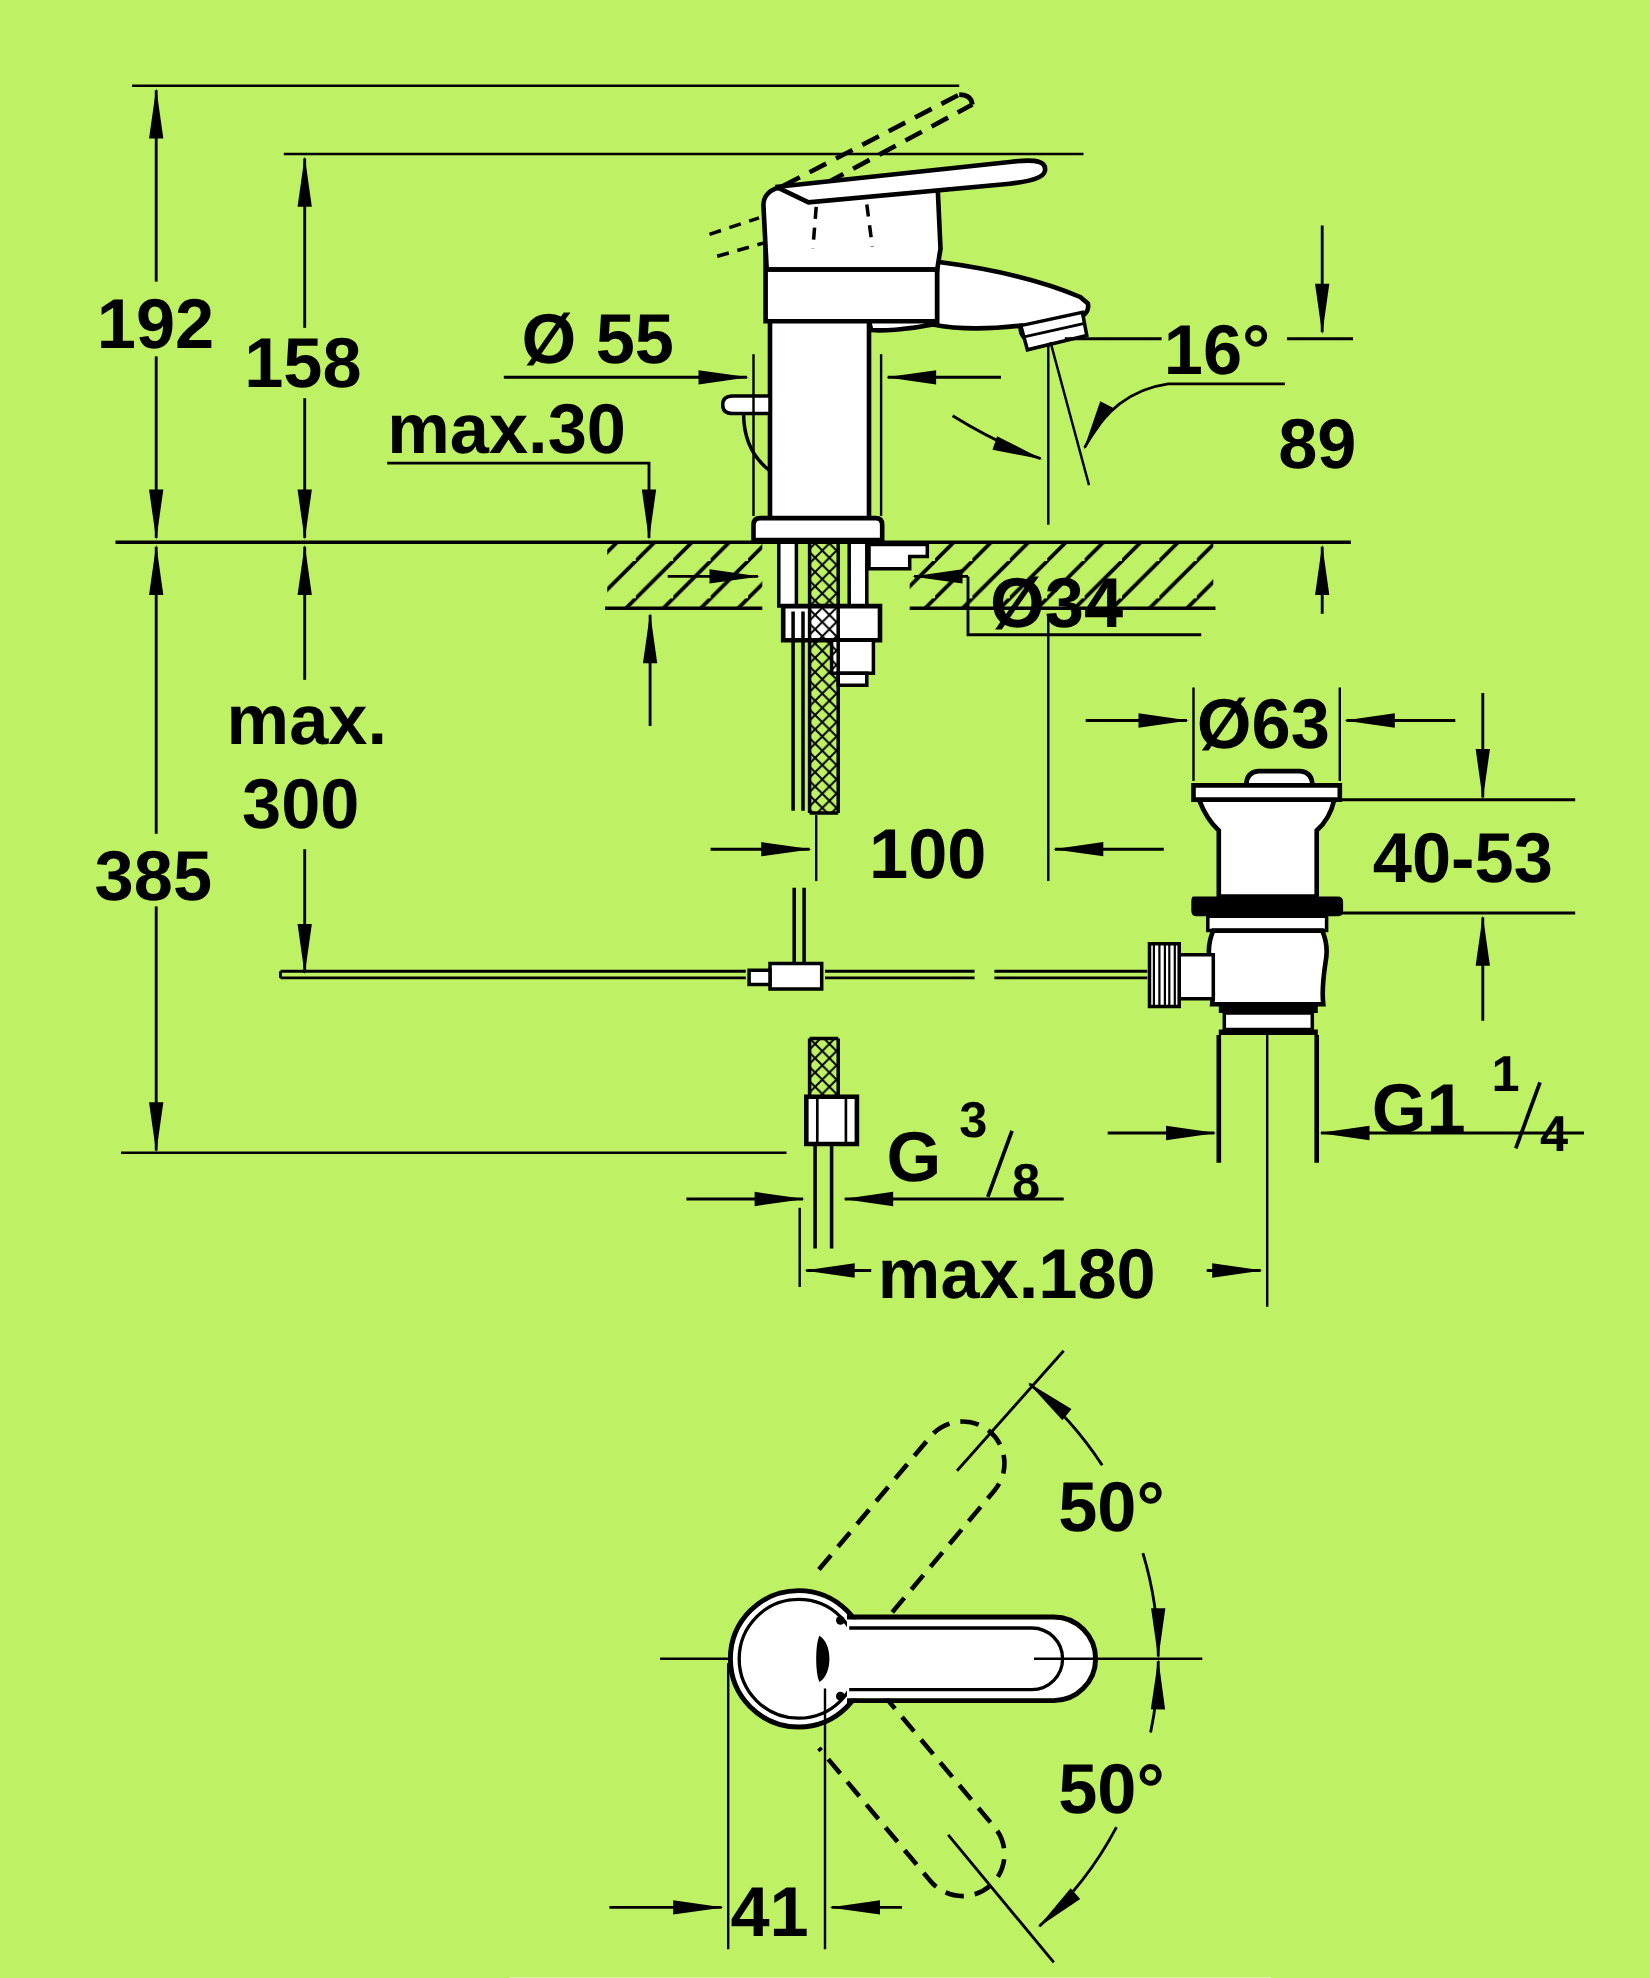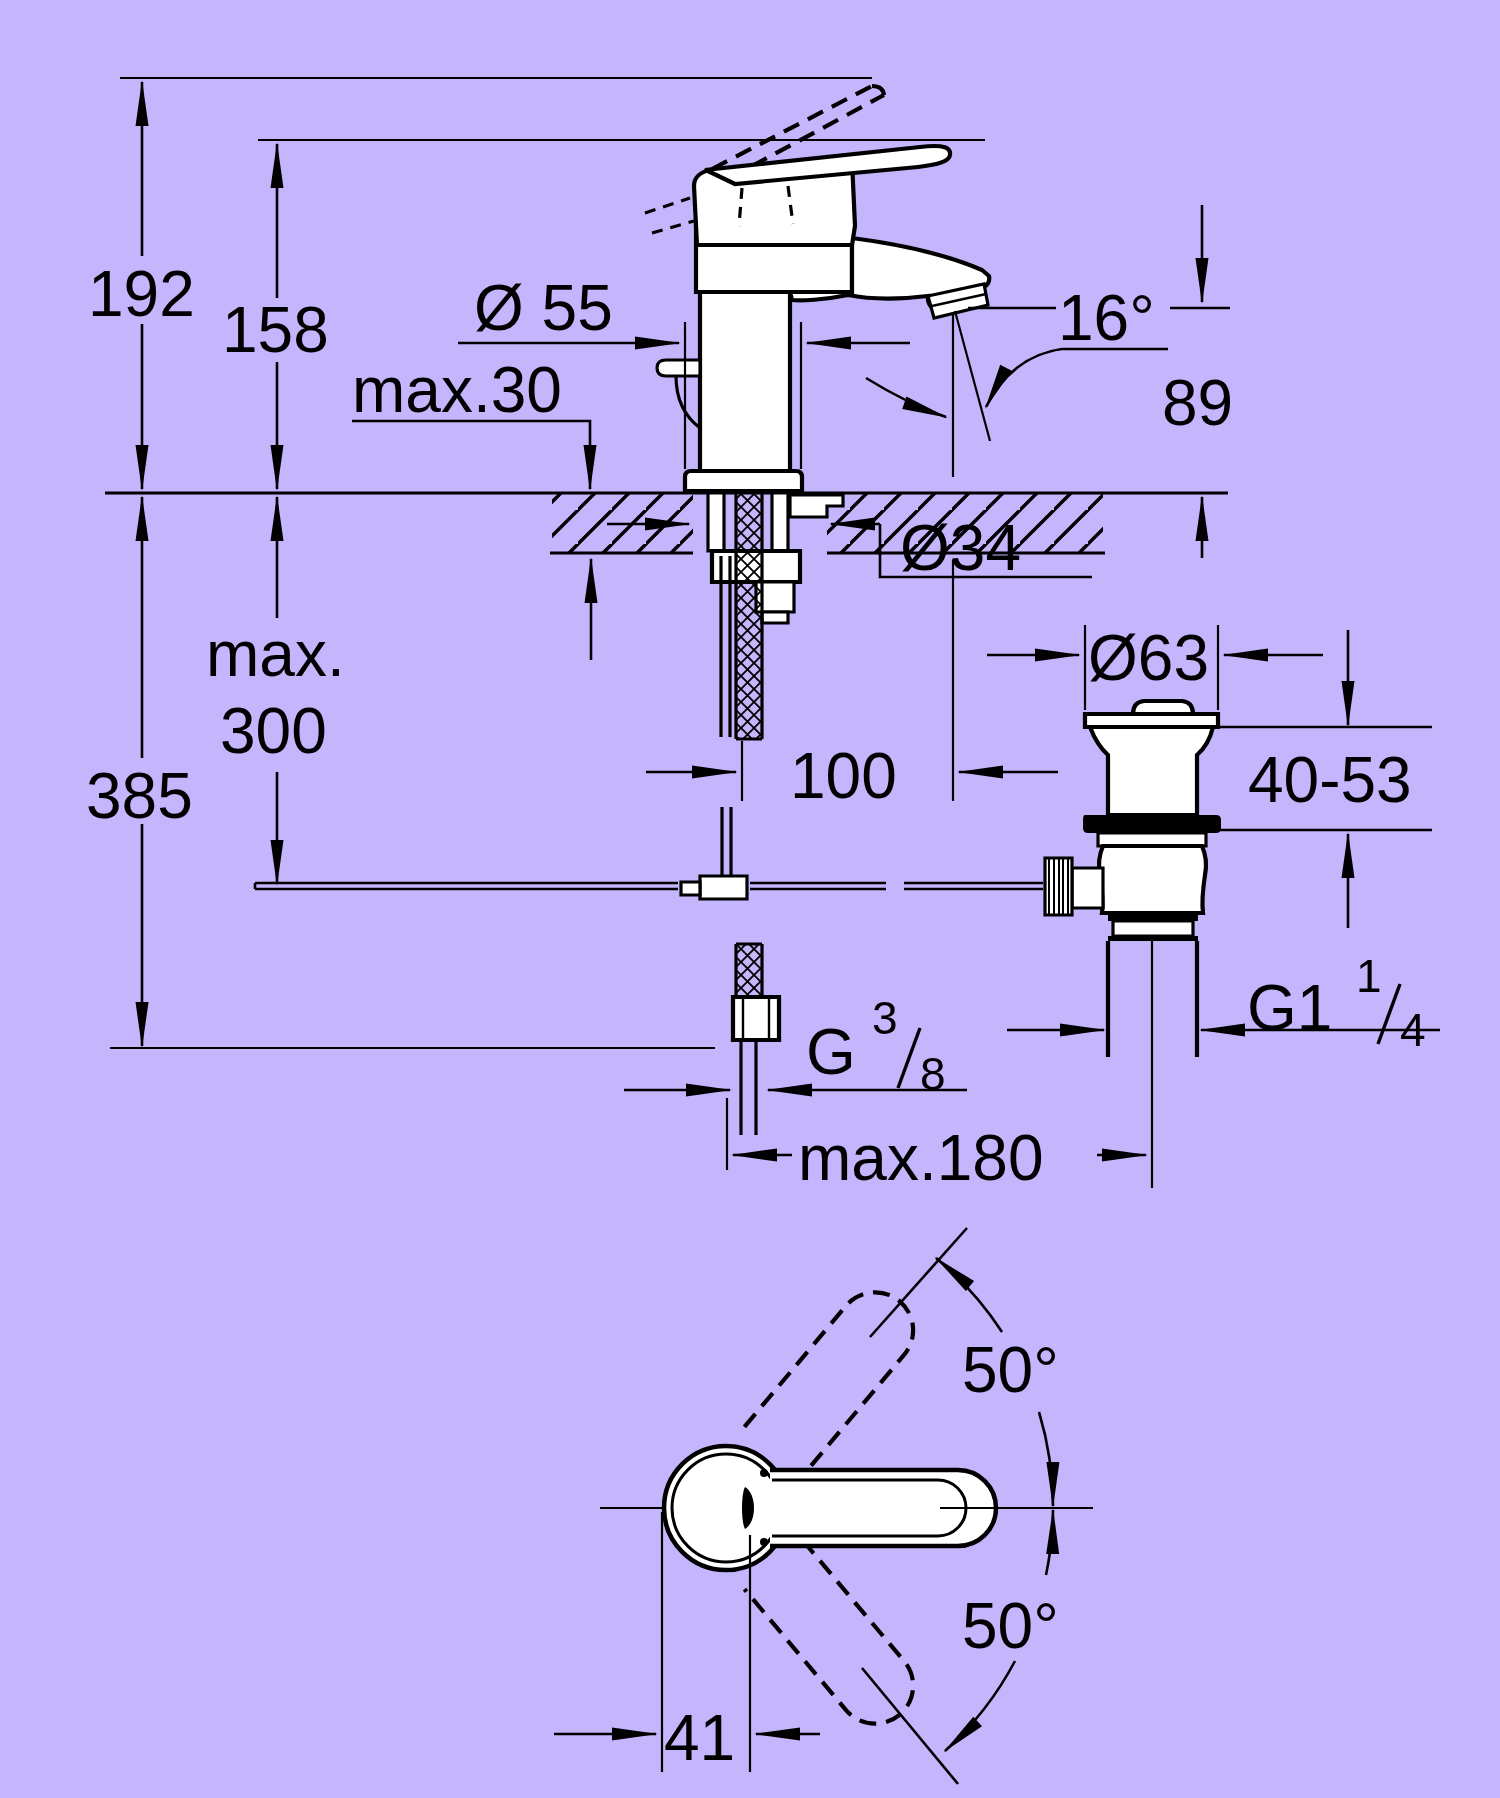--- a/index.html
+++ b/index.html
@@ -1,16 +1,16 @@
 <!DOCTYPE html>
 <html><head>
 <meta charset="utf-8">
 <style>
   html,body{margin:0;padding:0;background:#ffffff;}
-  .stage{width:1500px;height:1798px;background:#c4b5fd;position:relative;}
+  .stage{width:1500px;height:1798px;background:#bef264;position:relative;font-weight:bold;}
   svg{display:block;}
   text{font-family:"Liberation Sans","DejaVu Sans",sans-serif;fill:#000;}
   .dim-t{font-size:64px;}
   .dim-s{font-size:46px;}
   .ln{stroke:#000;fill:none;}
   .obj{stroke-width:4.2;}
   .obj2{stroke-width:3.2;}
   .dim{stroke-width:2.6;}
   .ext{stroke-width:2.2;}
   .wfill{fill:#ffffff;}

